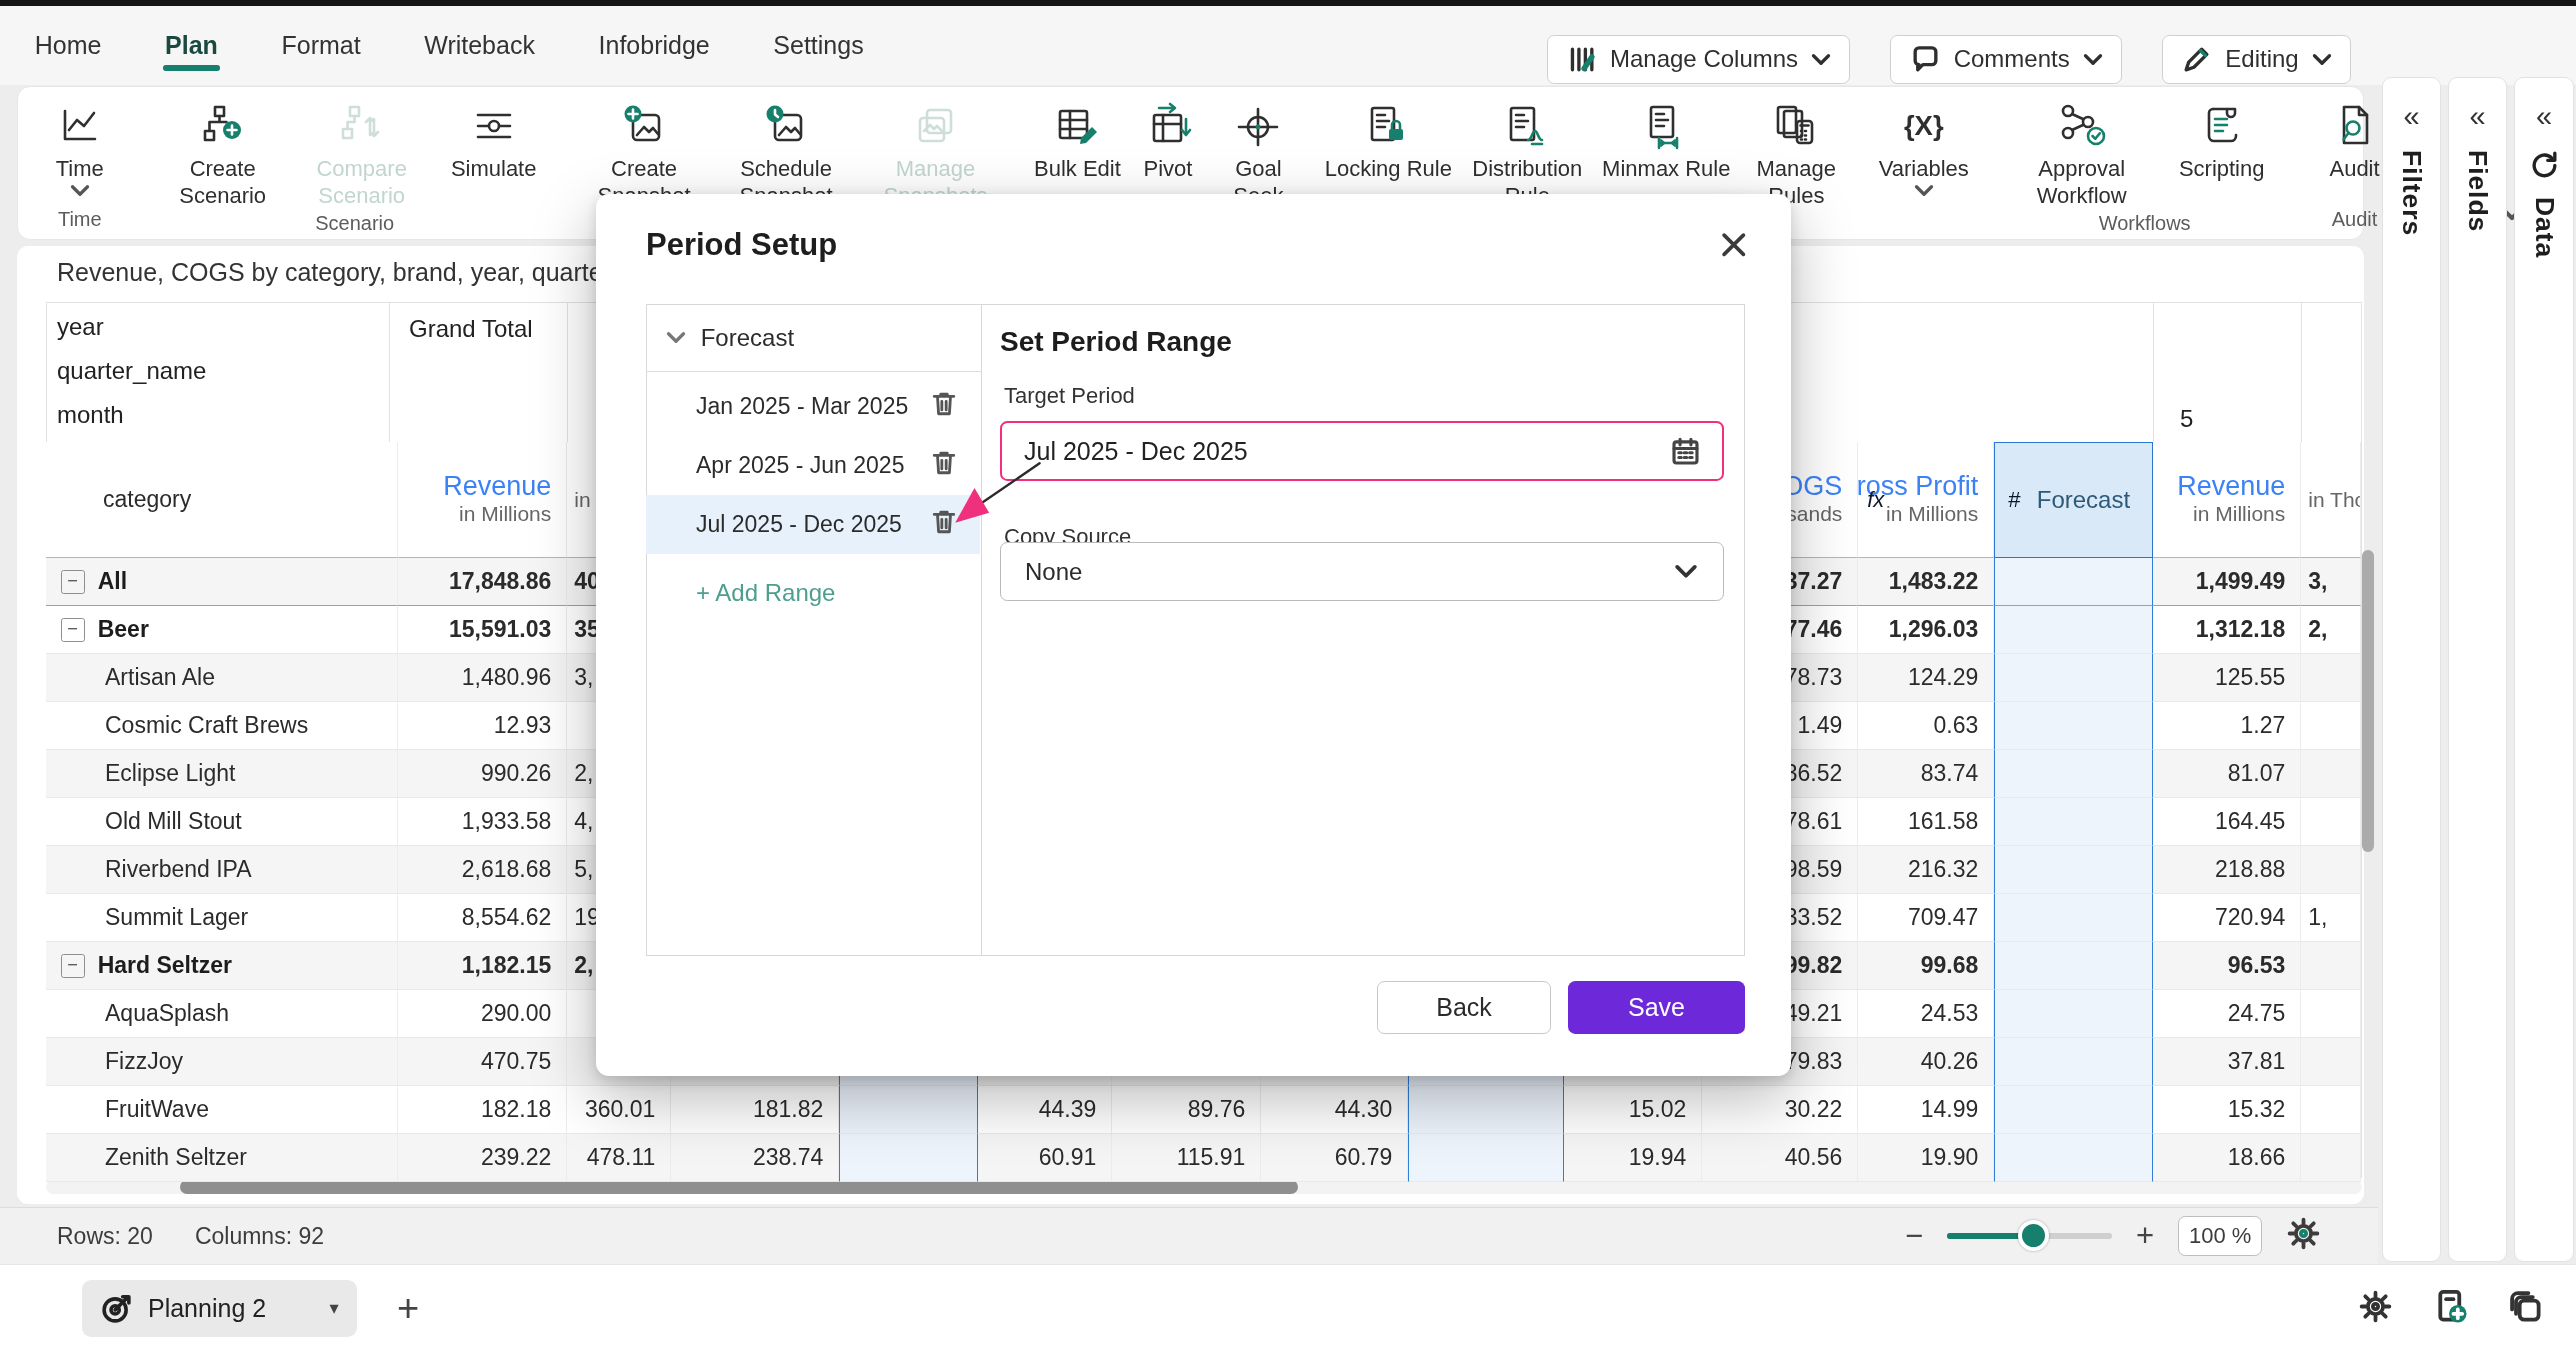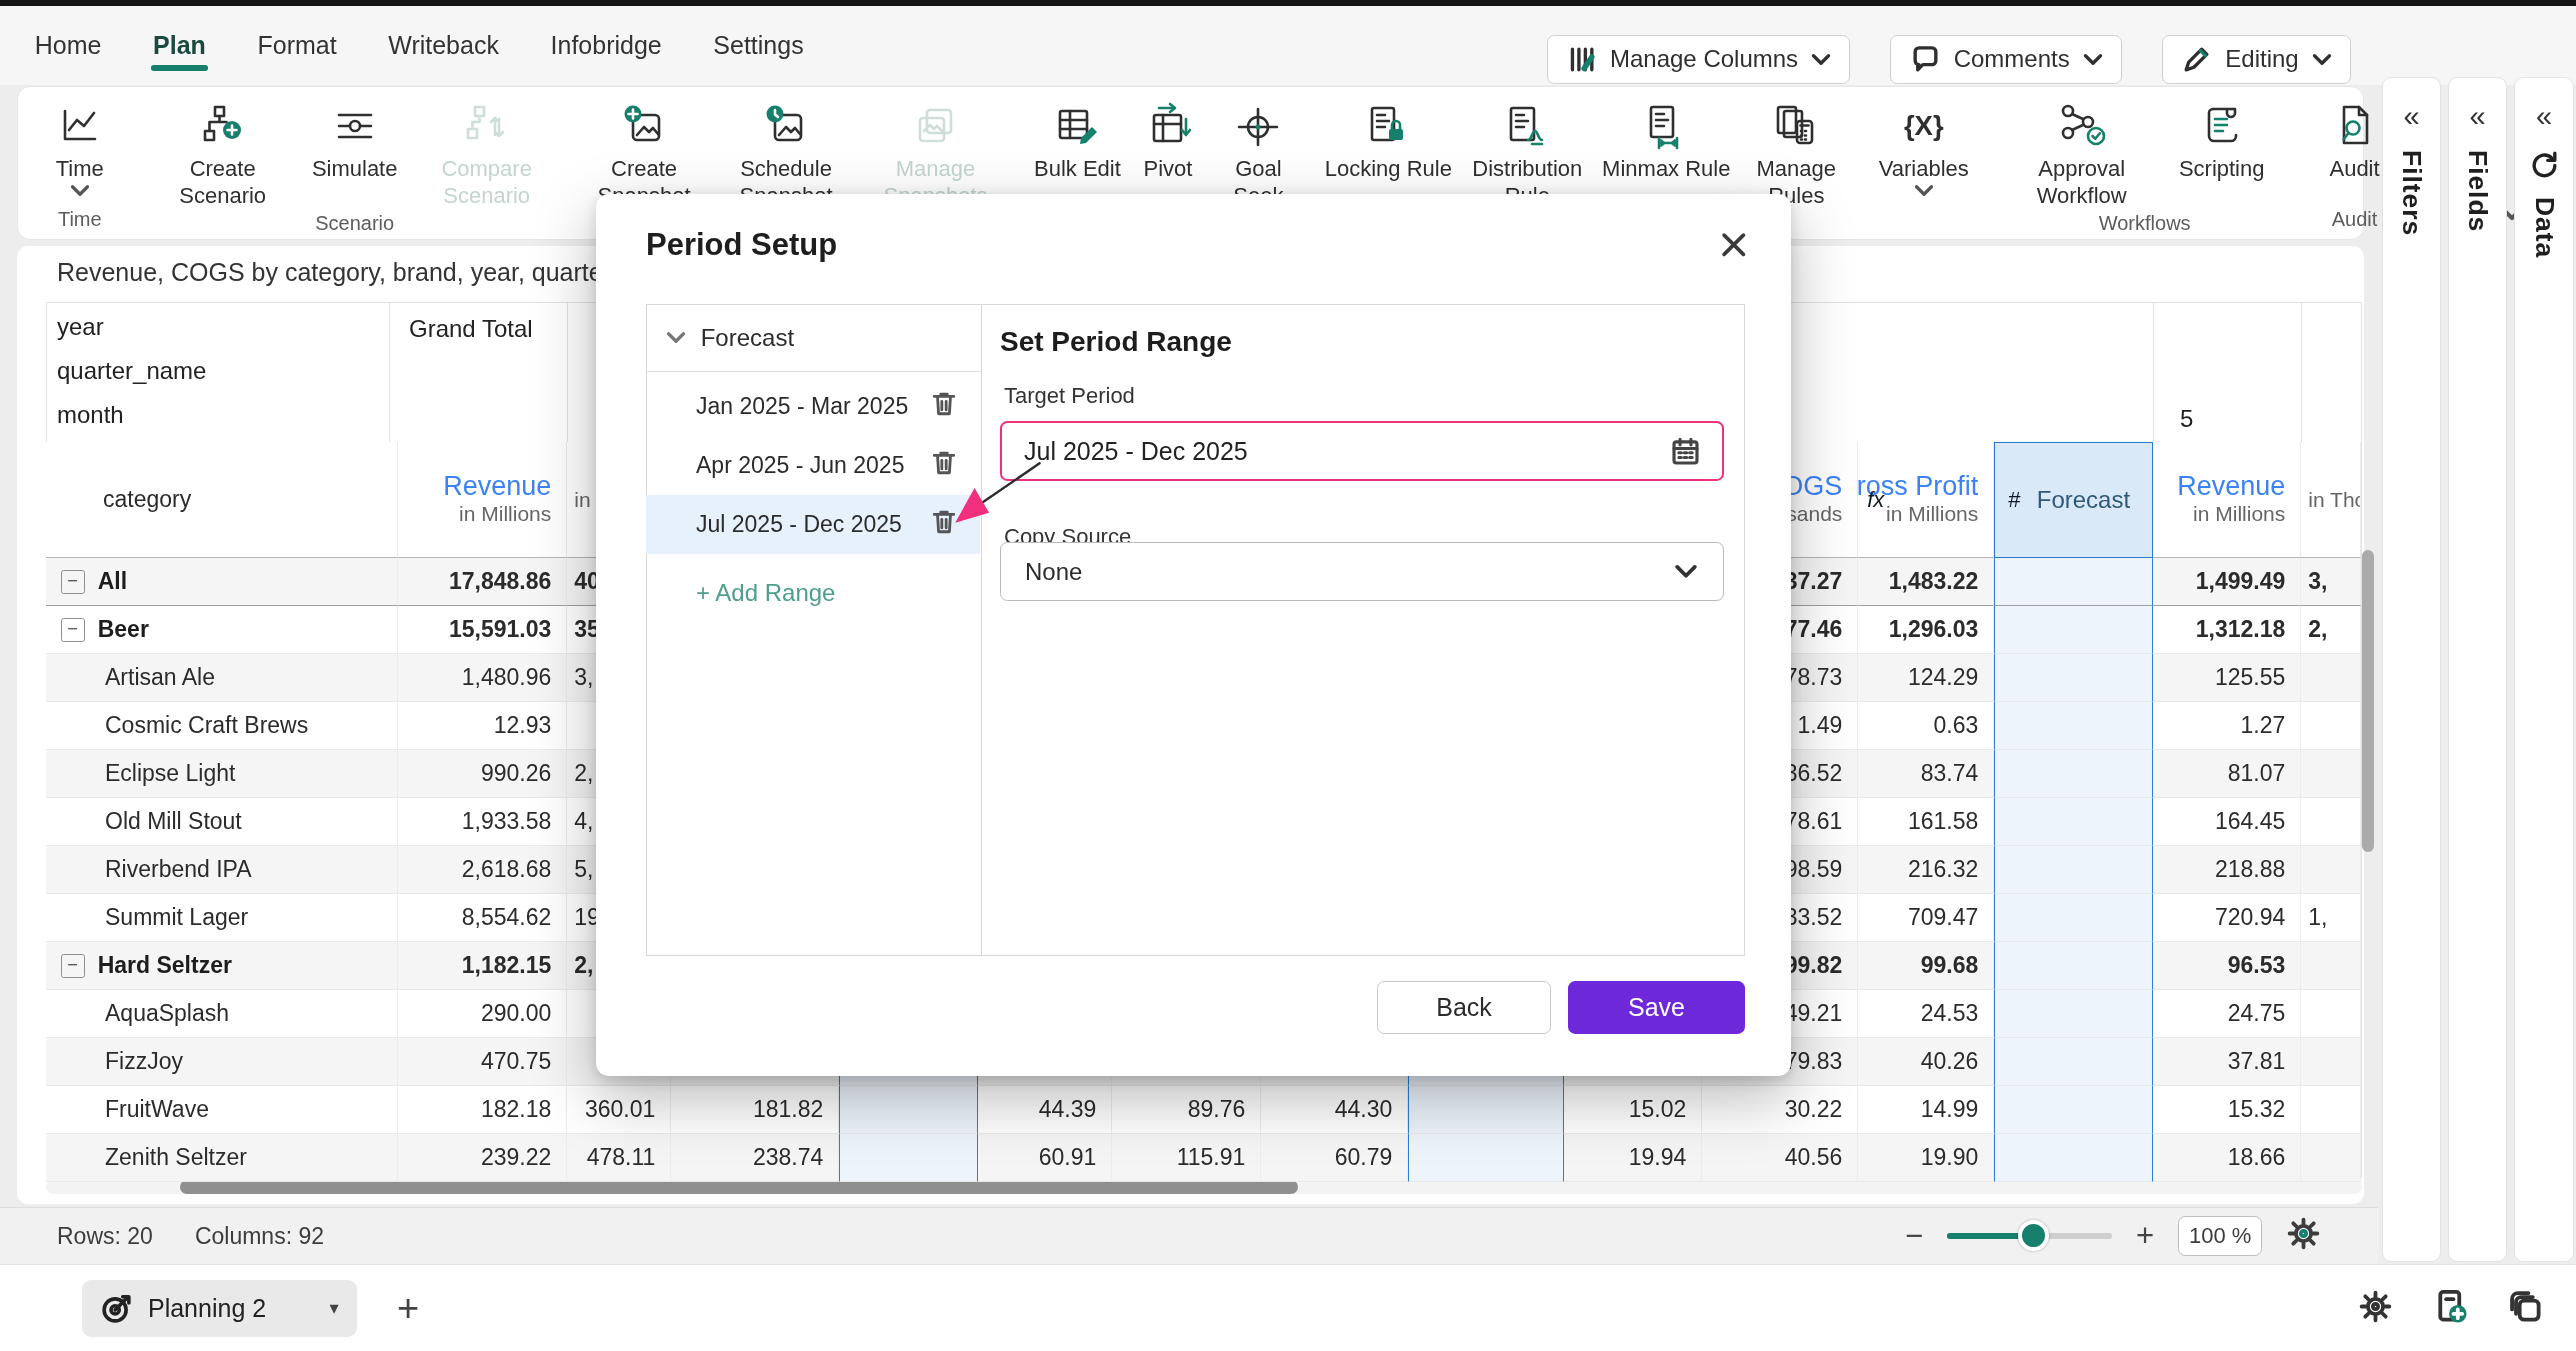--- a/index.html
+++ b/index.html
@@ -4,21 +4,21 @@
 <style>
   * { margin:0; padding:0; box-sizing:border-box; }
   html,body { width:2576px; height:1351px; }
   body { font-family:"Liberation Sans", sans-serif; background:#ededed; color:#2b2b2b; overflow:hidden; }
   #app { position:relative; width:2576px; height:1351px; background:#ededed; overflow:hidden; }
   .abs { position:absolute; }
 
   
   .topstrip { left:0; top:0; width:2576px; height:5.5px; background:#161616; }
   .menubar { left:0; top:5.5px; width:2576px; height:79px; background:#f6f6f6; display:flex; align-items:center; }
-  .menu-items { display:flex; align-items:center; gap:48px; padding-left:33px; }
+  .menu-items { display:flex; align-items:center; gap:60px; padding-left:33px; }
   .menu-item { font-size:25px; color:#333; position:relative; cursor:default; padding:5.5px 1.8px; }
   .menu-item.active { font-weight:bold; color:#19493f; }
   .menu-item.active::after { content:""; position:absolute; left:0; right:0; bottom:-5.5px; height:5.5px; border-radius:2.7px; background:#17806D; }
   .top-buttons { position:absolute; right:225px; top:29px; display:flex; gap:40px; }
   .tbtn { height:49px; background:#fff; border:0.9px solid #cfcfcf; border-radius:7.3px; display:flex; align-items:center; gap:13px; padding:0 18.3px; font-size:24px; color:#2f2f2f; }
   .tbtn svg { width:31px; height:31px; }
 
   
   svg .st, svg path, svg rect, svg circle, svg line { fill:none; stroke:currentColor; stroke-width:2.6; stroke-linecap:round; stroke-linejoin:round; }
   svg .ac { stroke:#17806D; }
@@ -206,39 +206,39 @@
               <svg viewBox="0 0 48 48">
                 <rect x="16" y="5" width="9" height="9"></rect>
                 <rect x="6" y="29" width="9" height="9"></rect>
                 <path d="M20.5 14v6h-10v9M20.5 20h7"></path>
                 <circle class="fa" cx="33" cy="28" r="9"></circle>
                 <path class="wl" d="M28.5 28h9M33 23.5v9"></path>
               </svg>
             </div>
             <div class="rlbl">Create Scenario</div>
           </div>
-          <div class="rib-item" style="width: 125px;">
-            <div class="ric">
-              <svg viewBox="0 0 48 48">
-                <path d="M8 13h32M8 35h32M8 24h10M30 24h10"></path>
-                <circle cx="24" cy="24" r="5"></circle>
-              </svg>
-            </div>
-            <div class="rlbl">Simulate</div>
-          </div>
           <div class="rib-item disabled" style="width: 139px;">
             <div class="ric">
               <svg viewBox="0 0 48 48">
                 <rect x="12" y="5" width="9" height="9"></rect>
                 <rect x="5" y="27" width="9" height="9"></rect>
                 <path d="M16.5 14v6h-7v7"></path>
                 <path d="M28 20l4-4 4 4M40 30l-4 4-4-4M32 17v16M36 17v16"></path>
               </svg>
             </div>
             <div class="rlbl">Compare Scenario</div>
+          </div>
+          <div class="rib-item" style="width: 125px;">
+            <div class="ric">
+              <svg viewBox="0 0 48 48">
+                <path d="M8 13h32M8 35h32M8 24h10M30 24h10"></path>
+                <circle cx="24" cy="24" r="5"></circle>
+              </svg>
+            </div>
+            <div class="rlbl">Simulate</div>
           </div>
         </div>
         <div class="rib-glabel">Scenario</div>
       </div>
       <div class="rib-sep"></div>
       <div class="rib-group">
         <div class="rib-row">
           <div class="rib-item" style="width: 139px;">
             <div class="ric">
               <svg viewBox="0 0 48 48">

